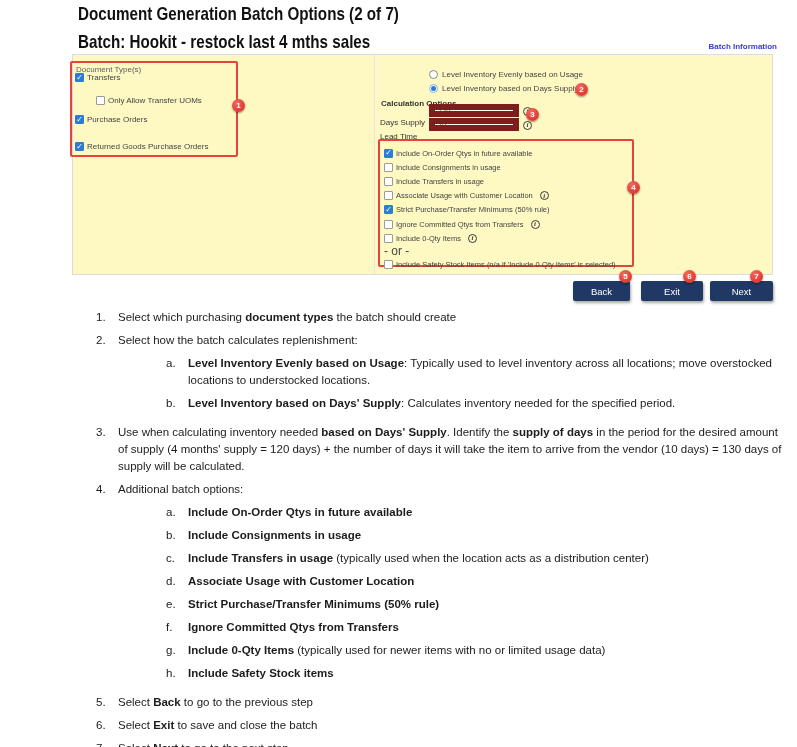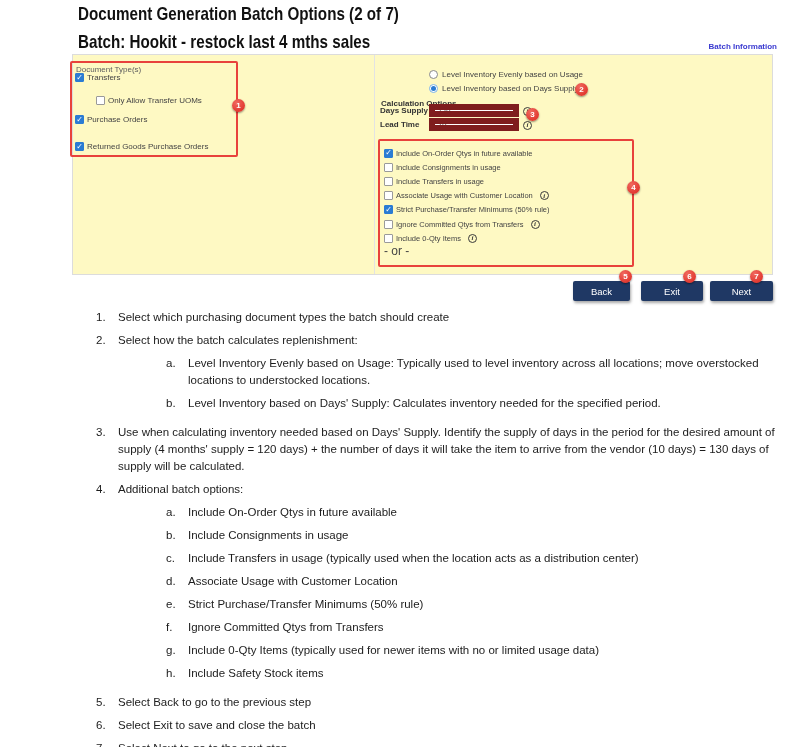--- a/index.html
+++ b/index.html
@@ -43,21 +43,21 @@
     flex:0 0 auto; display:flex; align-items:center; justify-content:center; cursor:pointer;
   }
   .cb.checked { background:#2b7cd3; border-color:#2b7cd3; color:#fff; font-size:8px; line-height:8px; }
   .radio-row { position:absolute; display:flex; align-items:center; gap:4px; white-space:nowrap; }
   .radio {
     width:9px; height:9px; border:1px solid #8a8a8a; border-radius:50%; background:#fff;
     flex:0 0 auto; display:flex; align-items:center; justify-content:center; cursor:pointer;
   }
   .radio.selected { border-color:#7db4e6; }
   .radio.selected::after { content:""; width:5px; height:5px; border-radius:50%; background:#2b7cd3; }
-  .field-label { position:absolute; font-weight:700; color:#333; }
+  .field-label { position:absolute; font-weight:400; color:#333;margin-top:12px; }
   .field-input {
     position:absolute; width:90px; height:13px; border:6px solid #7f1d1d; background:#fff;
     font-family:"Liberation Sans",sans-serif; font-size:7.5px; color:#444; padding:0 0 0 3px;
   }
   .info-icon {
     width:9px; height:9px; border:1px solid #3a3a3a; border-radius:50%; flex:0 0 auto;
     display:inline-flex; align-items:center; justify-content:center;
     font:italic 700 7px "Liberation Serif", serif; color:#3a3a3a; margin-left:4px;
   }
   .opt-row { position:relative; display:flex; align-items:center; gap:3px; height:14.2px; white-space:nowrap; font-size:7.5px; }
@@ -69,21 +69,21 @@
     border-radius:2px; box-shadow:1px 2px 3px rgba(0,0,0,.35); cursor:pointer;
   }
   
   .instructions { position:absolute; left:96px; top:309px; width:694px; font-size:11.5px; line-height:17px; color:#1c1c1c; }
   .inst-item { display:flex; margin-bottom:6px; }
   .inst-num { width:22px; flex:0 0 auto; }
   .inst-body { flex:1; }
   .sub-item { display:flex; margin:6px 0 6px 48px; }
   .sub-item:first-child { margin-top:6px; }
   .sub-num { width:22px; flex:0 0 auto; }
-  .b { font-weight:400; }
+  .b { font-weight:700; }
 </style>
 </head>
 <body>
 
 <div class="page">
 
   <div class="title title1">Document Generation Batch Options (2 of 7)</div>
   <div class="title title2">Batch: Hookit - restock last 4 mths sales</div>
   <div class="batch-info-link">Batch Information</div>
 
@@ -161,20 +161,24 @@
           <span class="cb"></span>
           <span>Ignore Committed Qtys from Transfers</span>
           <span class="info-icon">i</span>
         </div>
         <div class="opt-row">
           <span class="cb"></span>
           <span>Include 0-Qty Items</span>
           <span class="info-icon">i</span>
         </div>
         <div class="or-row">- or -</div>
+        <div class="opt-row">
+          <span class="cb"></span>
+          <span>Include Safety Stock Items (n/a if 'Include 0-Qty Items' is selected)</span>
+        </div>
       </div>
     <div class="badge" style="left:554px; top:126px;">4</div>
   </div>
 
   <div id="nav-buttons">
       <div class="nav-btn" style="left: 573px; width: 57px;">Back</div>
       <div class="badge" style="left: 619px; top: 270px;">5</div>
       <div class="nav-btn" style="left: 641px; width: 62px;">Exit</div>
       <div class="badge" style="left: 683px; top: 270px;">6</div>
       <div class="nav-btn" style="left: 710px; width: 63px;">Next</div>

